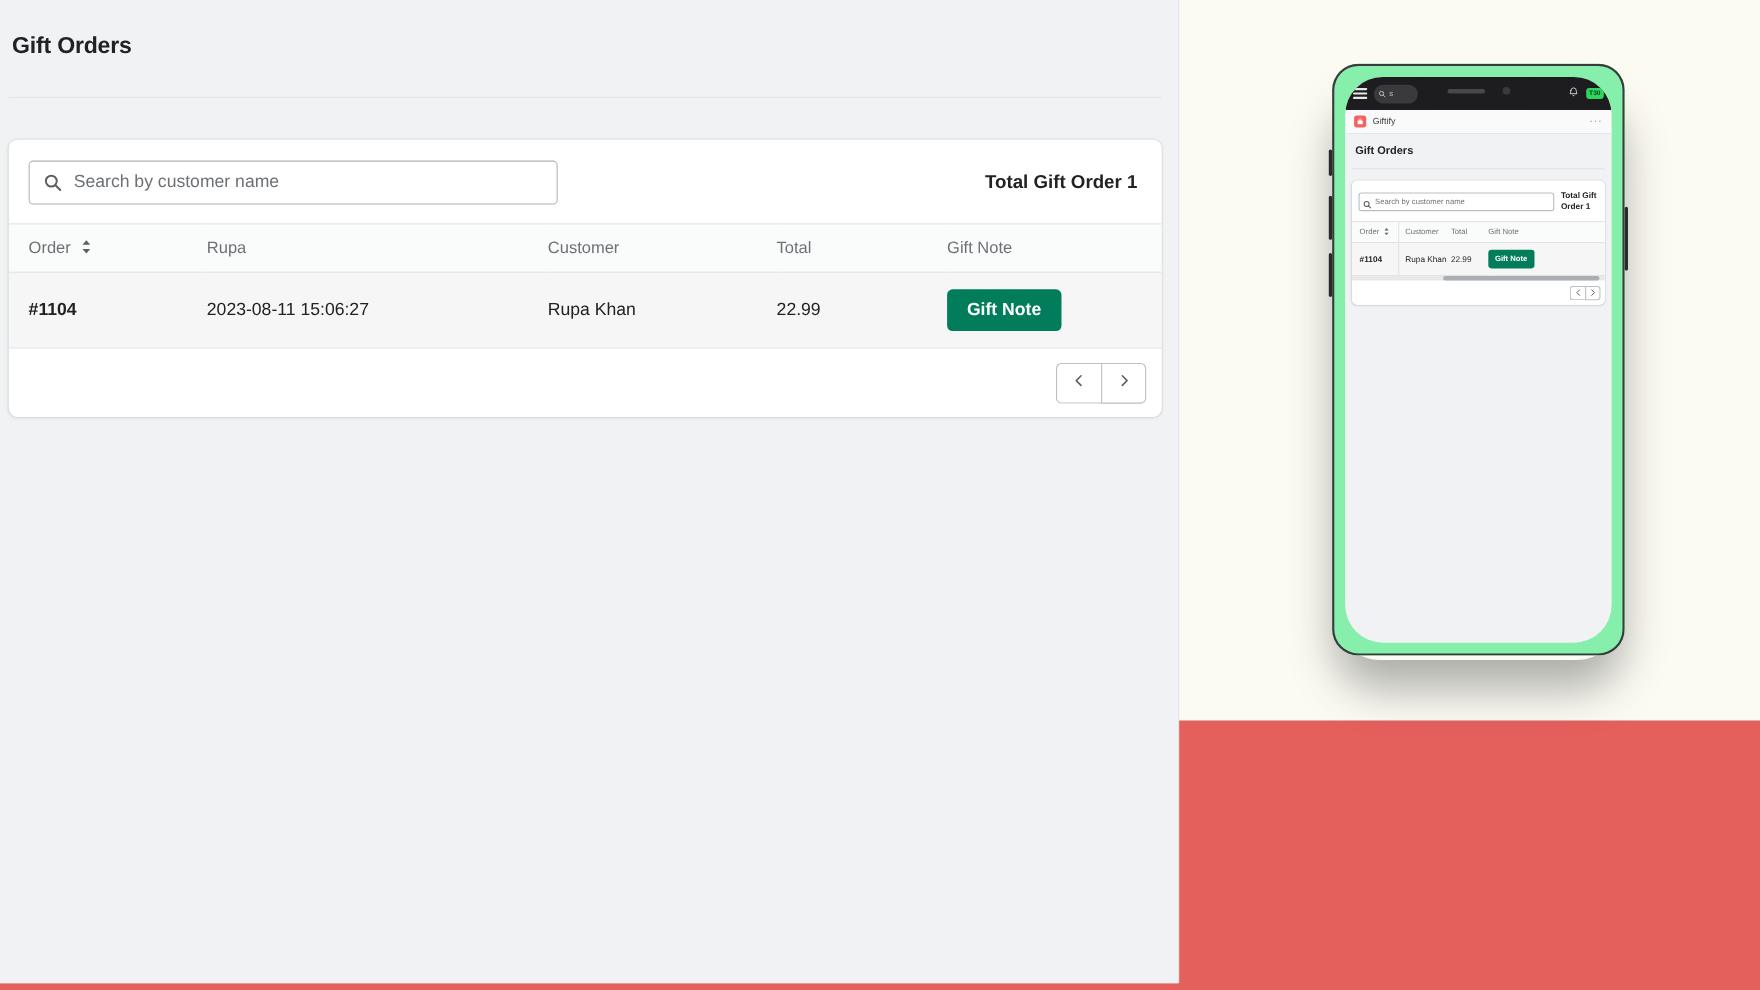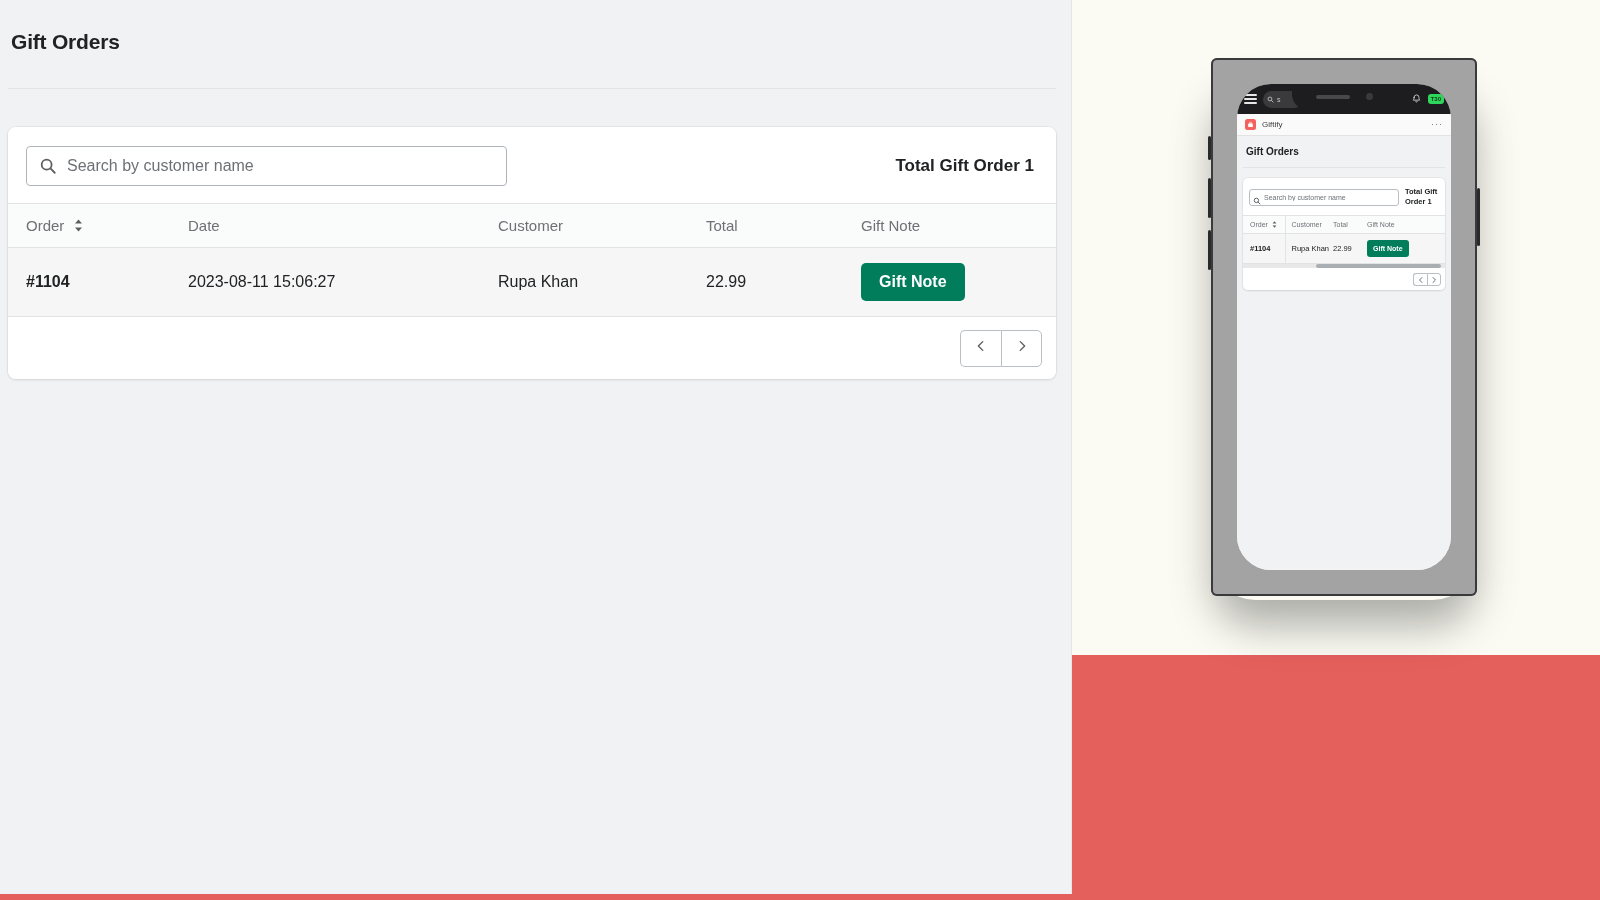--- a/index.html
+++ b/index.html
@@ -116,22 +116,22 @@
   .pg-btn.right { border-radius: 0 5px 5px 0; }
 
   
   .phone-shadow {
     position: absolute; left: 1213px; top: 70px; width: 262px; height: 530px;
     border-radius: 42px;
     box-shadow: 0 26px 40px rgba(60,60,60,.40);
   }
   .phone {
     position: absolute; left: 1211px; top: 58px; width: 266px; height: 538px;
-    background: #a3a3a3; border-radius: 6px;
-    padding: 26px;
+    background: #86efac; border-radius: 24px;
+    padding: 12px;
     box-shadow: inset 0 0 0 2px #3a3a3c;
   }
   .phone-btn {
     position: absolute; left: -3px; background: #2a2a2c; width: 3px; border-radius: 2px;
   }
   .pb1 { top: 78px;  height: 24px; }
   .pb2 { top: 120px; height: 40px; }
   .pb3 { top: 172px; height: 40px; }
   .phone-btn-r {
     position: absolute; right: -3px; top: 130px; width: 3px; height: 58px;
@@ -278,21 +278,21 @@
         <tr>
           <th class="c-order">
             <span>Order</span>
             <span class="sort-icon">
               <svg viewBox="0 0 9 13" width="9" height="13">
                 <path d="M4.5 0.5 L8 4.6 L1 4.6 Z" fill="#5c5f62"></path>
                 <path d="M4.5 12.5 L8 8.4 L1 8.4 Z" fill="#5c5f62"></path>
               </svg>
             </span>
           </th>
-          <th class="c-date">Date</th>
+          <th class="c-date">Rupa</th>
           <th class="c-cust">Customer</th>
           <th class="c-total">Total</th>
           <th class="c-note">Gift Note</th>
         </tr>
       </thead>
       <tbody>
         <tr>
           <td class="c-order">#1104</td>
           <td class="c-date">2023-08-11 15:06:27</td>
           <td class="c-cust">Rupa Khan</td>

